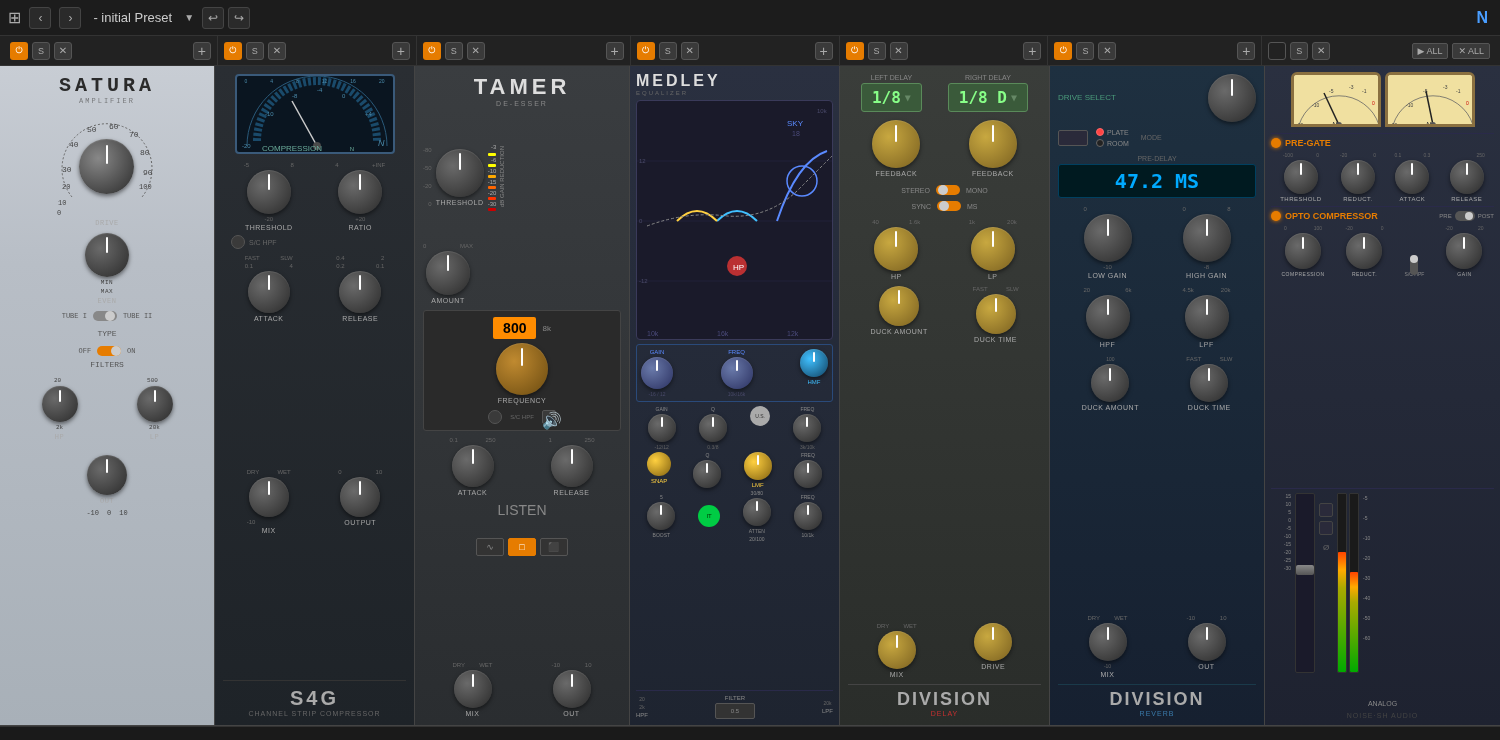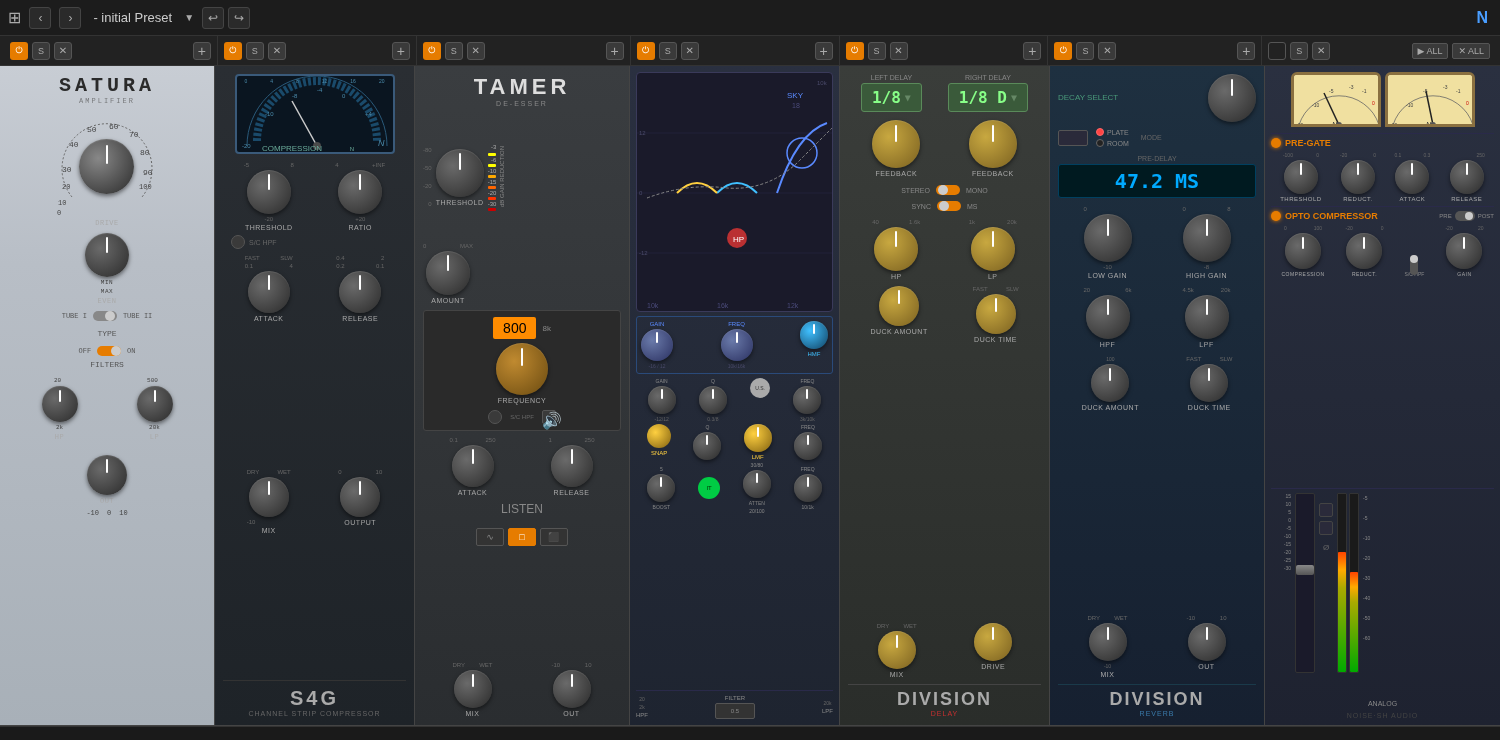--- a/index.html
+++ b/index.html
@@ -201,21 +201,21 @@
       letter-spacing: 1.5px;
       text-align: center;
       opacity: 0.7;
     }
 
     
     .freq-display {
       background: #ff8c00;
       color: #000;
       font-size: 9px;
-      font-weight: normal;
+      font-weight: bold;
       padding: 2px 6px;
       border-radius: 2px;
       text-align: center;
     }
 
     
     .plate-display {
       background: #001a00;
       border: 1px solid #006600;
       color: #00ff44;
@@ -686,21 +686,21 @@
         <div class="knob-container">
           <div style="display:flex; justify-content:space-between; width:46px; font-size:6px; color:#666;">
             <span>1</span>
             <span>250</span>
           </div>
           <div class="knob" style="width:42px; height:42px;"></div>
           <div class="knob-label">RELEASE</div>
         </div>
       </div>
 
-      <div style="text-align:center; font-size:12px; color:#888; margin-bottom:8px;">LISTEN</div>
+      <div style="text-align:center; font-size:14px; color:#888; margin-bottom:16px;">LISTEN</div>
 
       <div class="waveform-selector">
         <div class="wave-btn">∿</div>
         <div class="wave-btn active" style="background:#e67c00; border-color:#e67c00; color:#fff;">□</div>
         <div class="wave-btn">⬛</div>
       </div>
 
       <div style="display:flex; justify-content:space-around; width:100%; margin-top:auto;">
         <div class="knob-container">
           <div style="display:flex; justify-content:space-between; width:40px; font-size:6px; color:#666;">
@@ -718,20 +718,26 @@
           <div class="knob" style="width:38px; height:38px;"></div>
           <div class="knob-label">OUT</div>
         </div>
       </div>
     </div>
   </div>
 
   <div class="plugin-panel medley-panel" style="width:210px;">
     <div style="padding:6px; display:flex; flex-direction:column; height:100%;">
 
+      <div style="display:flex; justify-content:space-between; align-items:center; margin-bottom:4px;">
+        <div>
+          <div style="font-size:16px; font-weight:bold; color:#ddd; letter-spacing:3px;">MEDLEY</div>
+          <div style="font-size:6px; color:#666; letter-spacing:2px;">EQUALIZER</div>
+        </div>
+      </div>
 
       <div style="background:#1a1a2a; border:1px solid #3a3a5a; border-radius:4px; height:240px; position:relative; margin-bottom:4px; overflow:hidden;">
         <svg width="196" height="240" viewBox="0 0 196 240">
 
           <line x1="0" y1="60" x2="196" y2="60" stroke="#2a2a4a" stroke-width="0.5"></line>
           <line x1="0" y1="120" x2="196" y2="120" stroke="#2a2a4a" stroke-width="0.5"></line>
           <line x1="0" y1="180" x2="196" y2="180" stroke="#2a2a4a" stroke-width="0.5"></line>
 
           <text x="10" y="235" fill="#4a4a7a" font-size="7">10k</text>
           <text x="80" y="235" fill="#4a4a7a" font-size="7">16k</text>
@@ -968,21 +974,21 @@
         <div style="font-size:7px; color:#c83030; letter-spacing:1px;">DELAY</div>
       </div>
     </div>
   </div>
 
   <div class="plugin-panel division-reverb-panel" style="width:215px;">
     <div style="padding:8px; display:flex; flex-direction:column; height:100%;">
 
       <div style="margin-bottom:6px; display:flex; justify-content:space-between; align-items:center;">
         <div>
-          <div style="font-size:8px; color:#4a9a7a; margin-bottom:2px;">DECAY SELECT</div>
+          <div style="font-size:8px; color:#4a9a7a; margin-bottom:2px;">DRIVE SELECT</div>
         </div>
 
         <div class="knob-container">
           <div class="knob" style="width:48px; height:48px;"></div>
         </div>
       </div>
 
       <div style="display:flex; align-items:center; gap:8px; margin-bottom:8px;">
         <div style="display:flex; flex-direction:column; gap:2px;">
 

